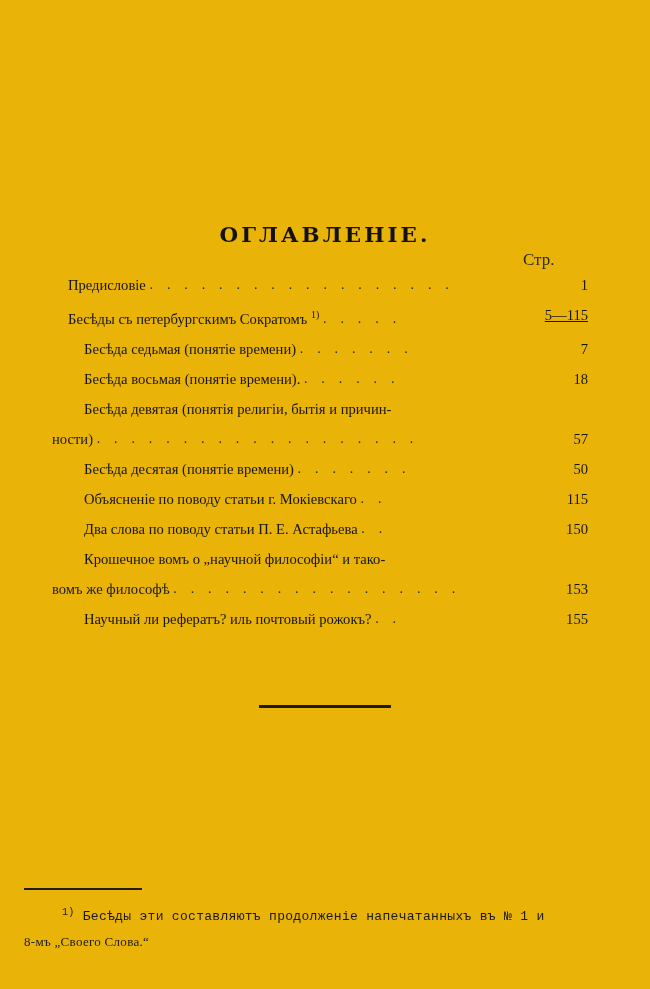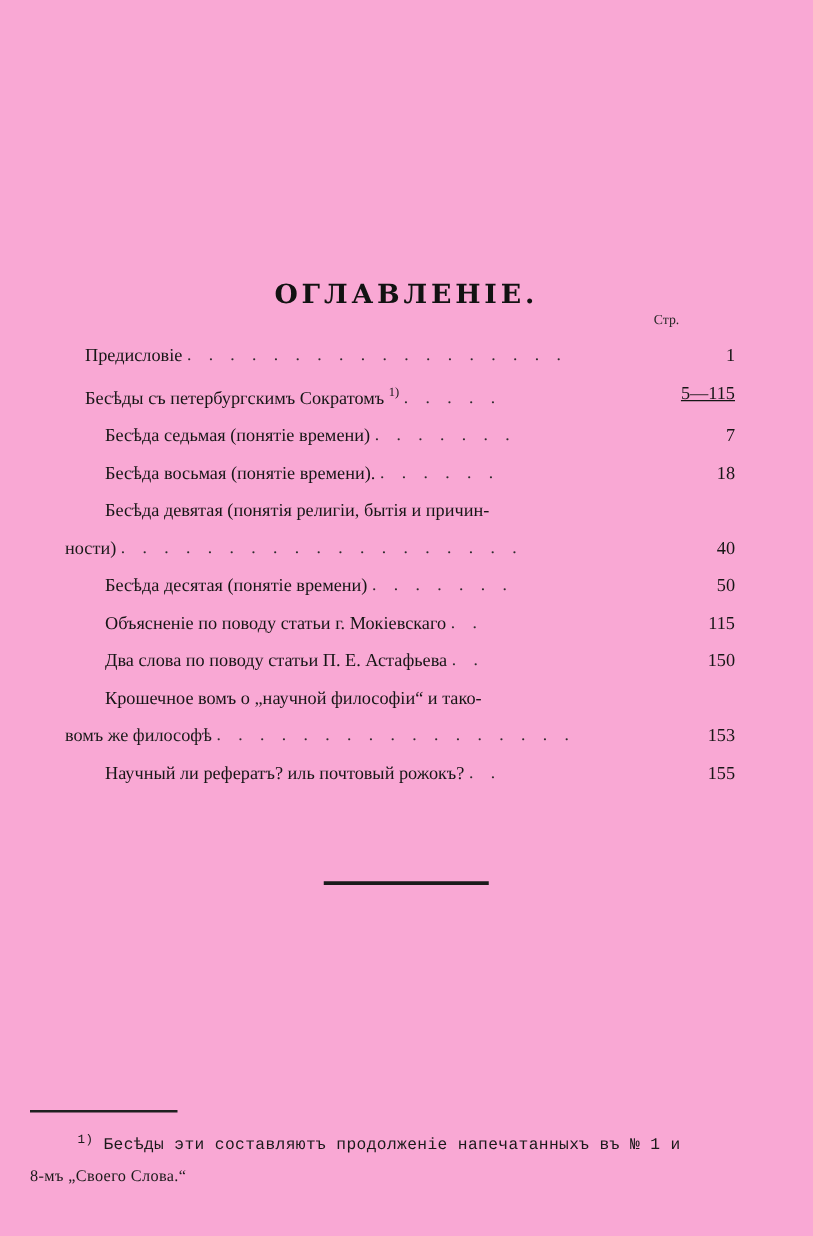--- a/index.html
+++ b/index.html
@@ -11,40 +11,40 @@
     width: 650px;
     height: 989px;
     position: relative;
     font-family: "Liberation Serif", serif;
     color: #1a1a1a;
     overflow: hidden;
   }
   .page {
     position: absolute;
     inset: 0;
-    background: #f9a8d4;
+    background: #eab308;
   }
   .title {
     position: absolute;
     top: 222px;
     left: 0;
     width: 650px;
     text-align: center;
     font-family: "DejaVu Serif", serif;
     font-weight: bold;
     font-size: 21px;
     letter-spacing: 3px;
     color: #121212;
     transform: scaleX(1.02);
   }
   .stp {
     position: absolute;
     top: 250px;
     left: 523px;
-    font-size: 11px;
+    font-size: 17px;
     color: #2a2a2a;
     font-family: "Liberation Serif", serif;
   }
   .toc {
     position: absolute;
     top: 270px;
     left: 68px;
     width: 520px;
   }
   .entry {
@@ -154,21 +154,21 @@
       <span class="leader" style="width:104px">. . . . . . . . .</span>
       <span class="pageno">18</span>
     </div>
 
     <div class="entry indent">
       <span class="txt">Бесѣда девятая (понятія религіи, бытія и причин-</span>
     </div>
     <div class="row2 hang" style="margin-left:-16px">
       <span class="txt">ности)</span>
       <span class="leader" style="width:330px">. . . . . . . . . . . . . . . . . . . . . . . . . . . . . . . .</span>
-      <span class="pageno">40</span>
+      <span class="pageno">57</span>
     </div>
 
     <div class="entry indent">
       <span class="txt">Бесѣда десятая (понятіе времени)</span>
       <span class="leader" style="width:112px">. . . . . . . . . .</span>
       <span class="pageno">50</span>
     </div>
 
     <div class="entry indent">
       <span class="txt">Объясненіе по поводу статьи г. Мокіевскаго</span>

